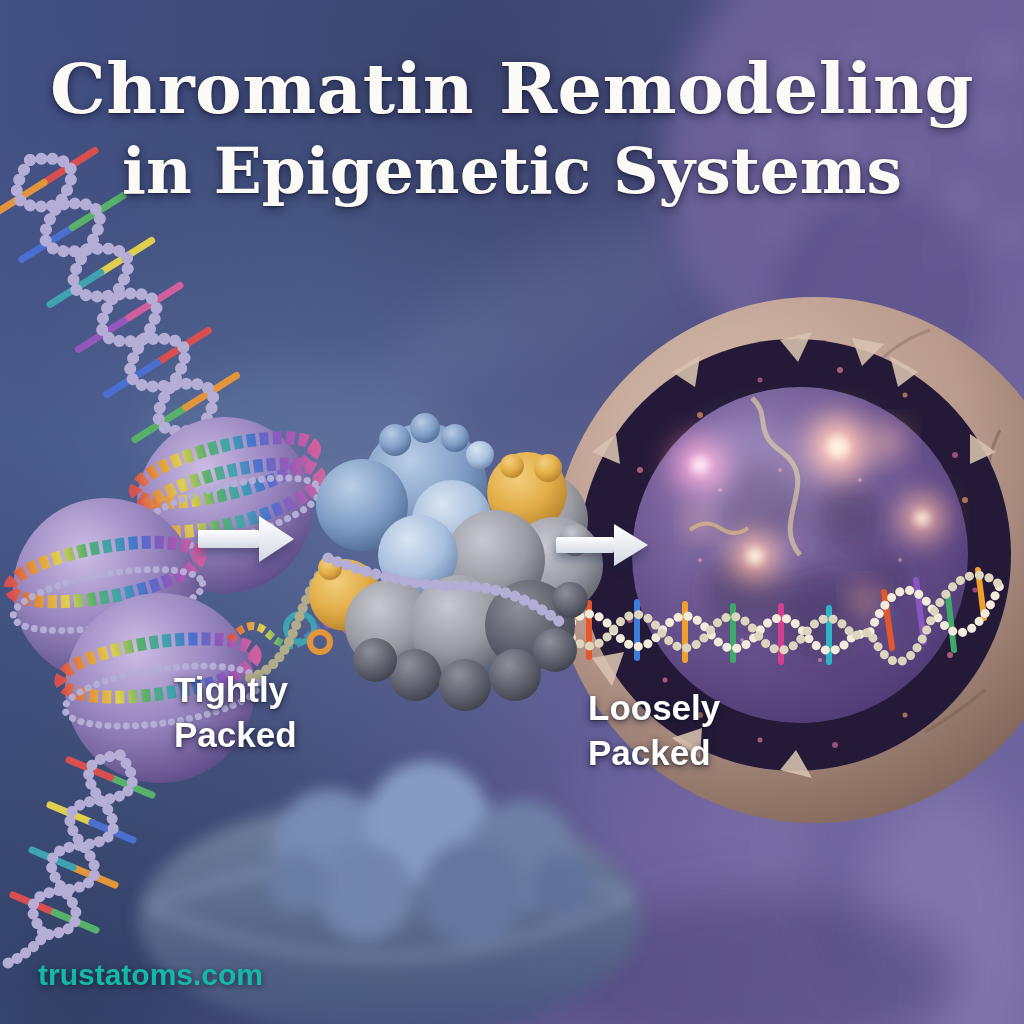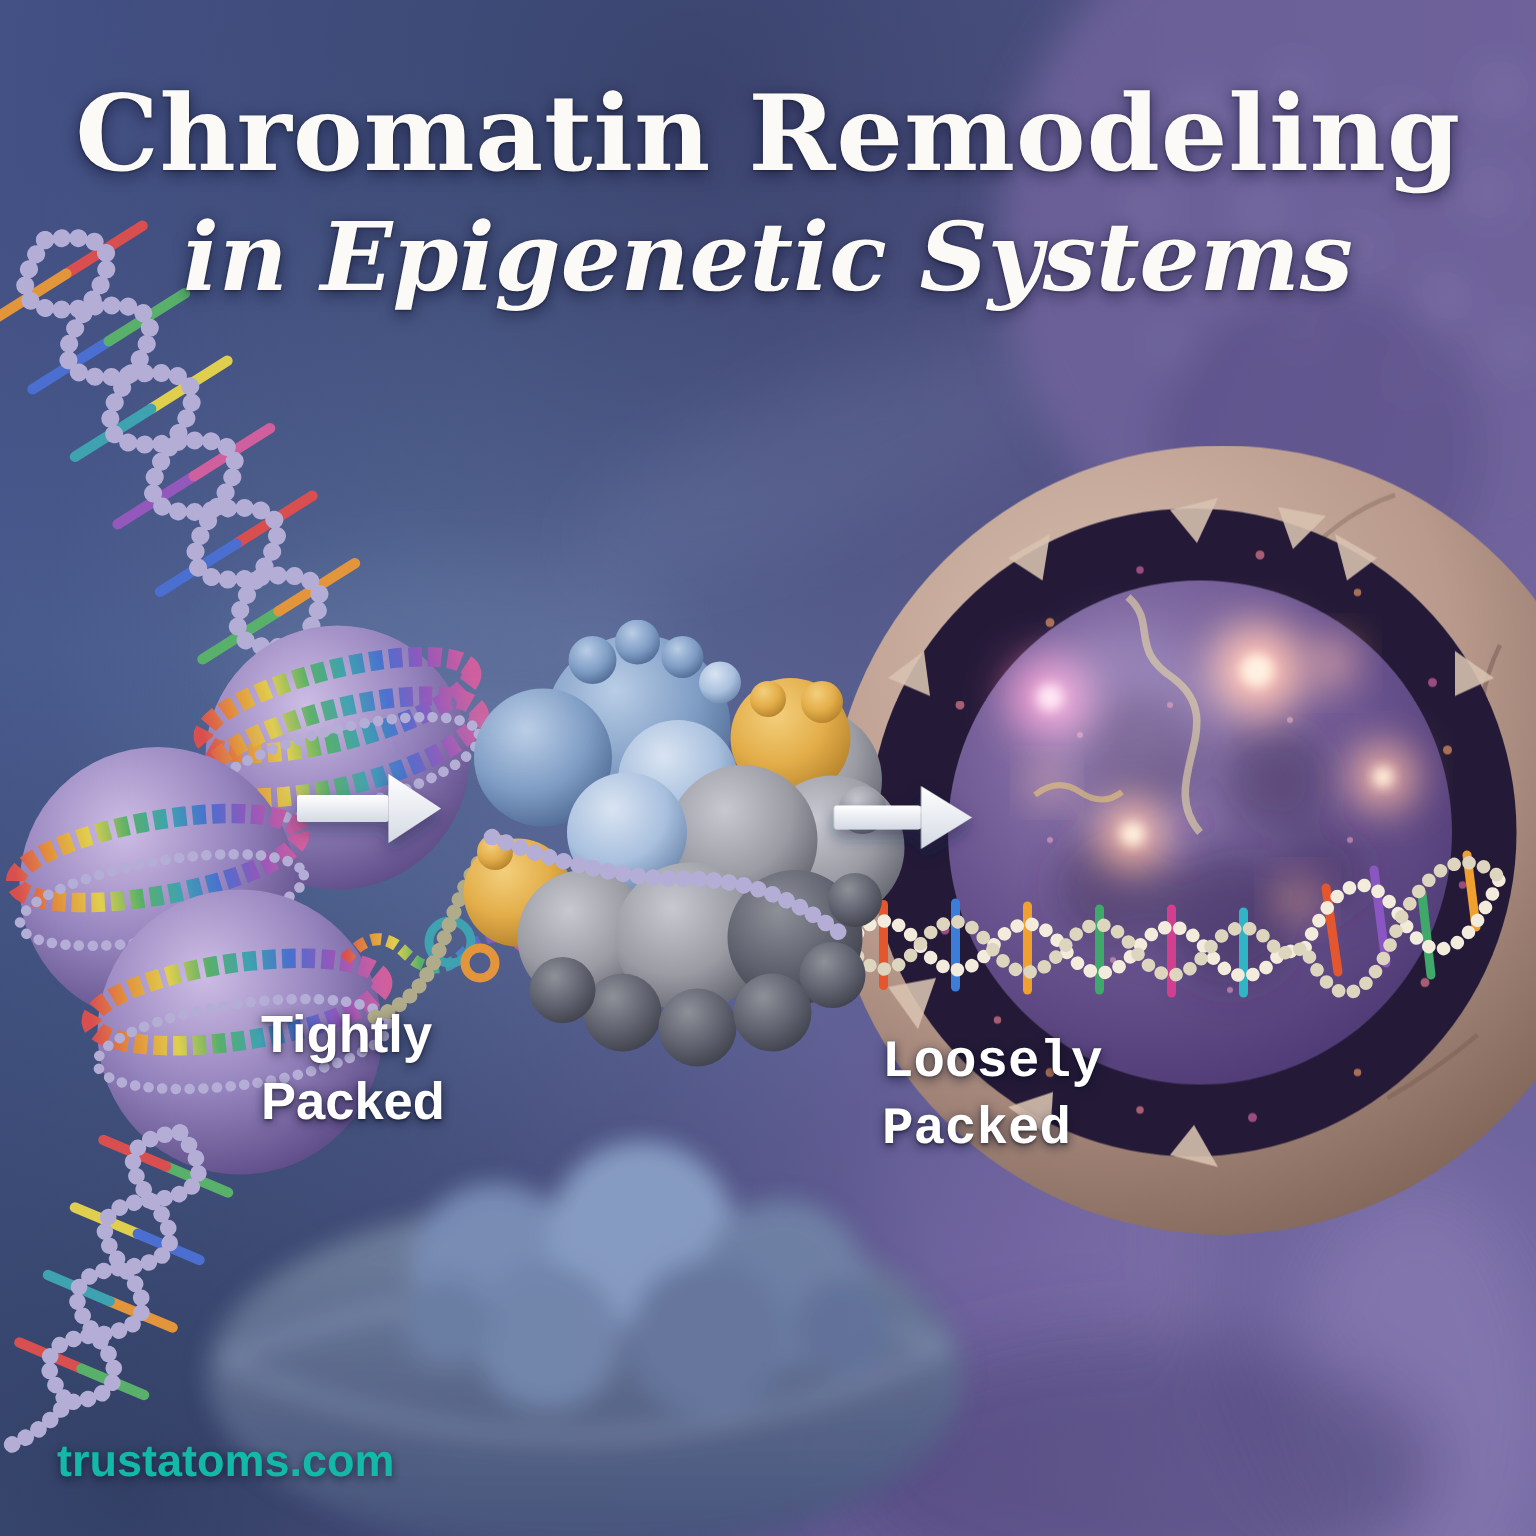--- a/index.html
+++ b/index.html
@@ -2,26 +2,26 @@
 <html><head>
 <meta charset="utf-8">
 <style>
   html,body{margin:0;padding:0;background:#1c2138;}
   .stage{position:relative;width:1024px;height:1024px;margin:0 auto;overflow:hidden;
          font-family:"Liberation Sans",sans-serif;}
   .art{position:absolute;inset:0;width:100%;height:100%;display:block;}
   .header{position:absolute;top:54px;left:0;width:100%;text-align:center;color:#fbfaf6;pointer-events:none;}
   .title{font-family:"DejaVu Serif",serif;font-weight:700;font-size:70px;line-height:1.0;
          letter-spacing:.5px;text-shadow:0 3px 10px rgba(12,14,44,.6),0 1px 2px rgba(0,0,0,.45);}
-  .subtitle{font-family:"DejaVu Serif",serif;font-style:italic;font-weight:700;font-size:63px;
+  .subtitle{font-family:"DejaVu Serif",serif;font-weight:700;font-size:63px;
             line-height:1.0;margin-top:16px;text-shadow:0 3px 10px rgba(12,14,44,.6),0 1px 2px rgba(0,0,0,.45);text-align:center;}
   .stage-label{position:absolute;color:#ffffff;font-weight:700;font-size:35px;line-height:1.28;
                text-shadow:0 2px 7px rgba(10,15,40,.65),0 1px 2px rgba(0,0,0,.4);}
   .label-tight{left:158px;top:668px;margin-left:16px;}
-  .label-loose{left:588px;top:686px;font-family:Liberation Mono, monospace;}
+  .label-loose{left:588px;top:686px;}
   .watermark{position:absolute;left:38px;top:958px;color:#14b8a6;font-weight:700;font-size:30px;
              text-shadow:0 2px 6px rgba(10,15,40,.6);}
 </style>
 </head>
 <body>
 
 <div class="stage">
 
 <svg class="art" viewBox="0 0 1024 1024" xmlns="http://www.w3.org/2000/svg">
   <defs>

